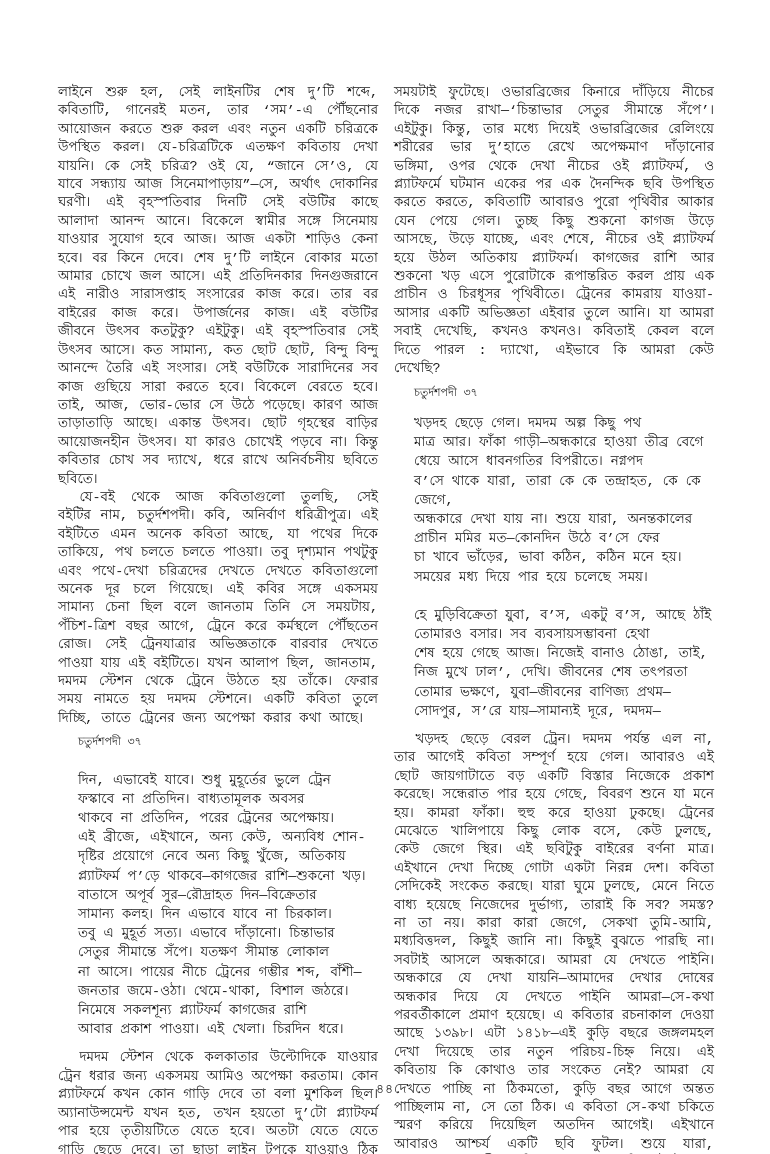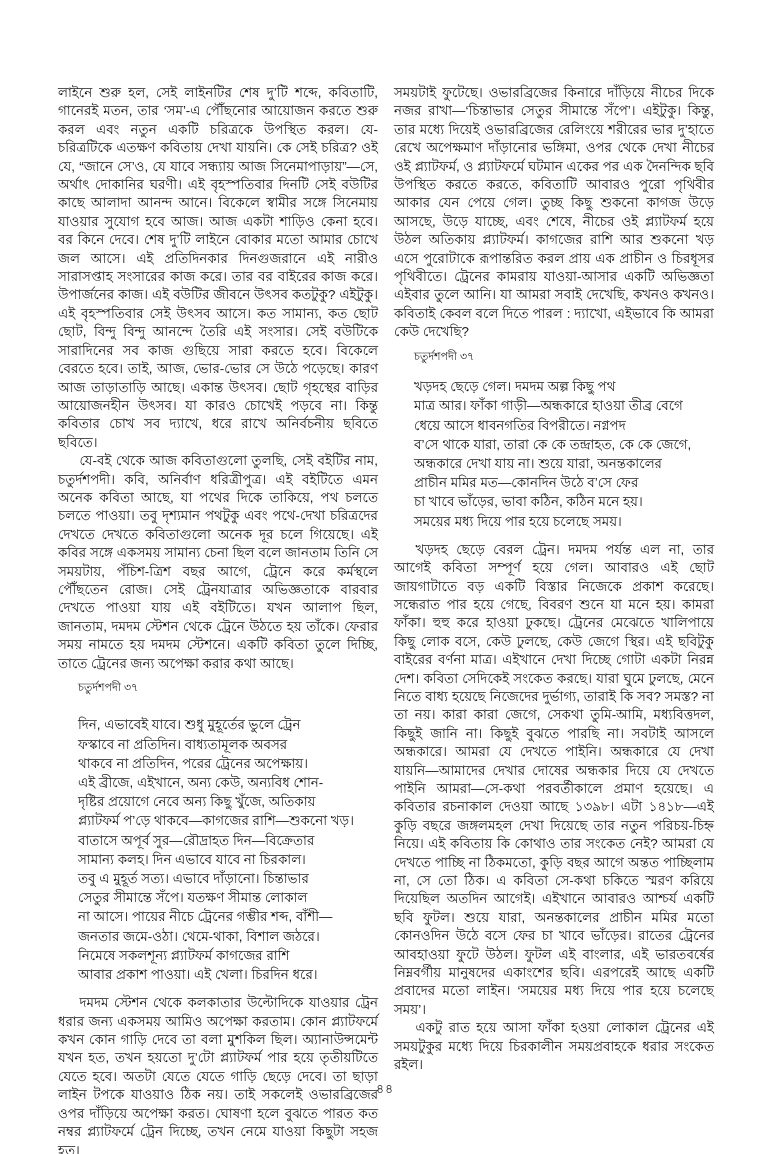--- a/index.html
+++ b/index.html
@@ -8,21 +8,21 @@
     background: #e8e8e6;
   }
   .page {
     position: relative;
     width: 770px;
     height: 1154px;
     margin: 0 auto;
     background: #ffffff;
     box-sizing: border-box;
     padding: 84px 56px 0 58px;
-    font-family: Liberation Sans, sans-serif;
+    font-family: Liberation Mono, monospace;
     color: #161616;
     overflow: hidden;
   }
   .columns {
     display: flex;
     gap: 16px;
     align-items: flex-start;
   }
   .col {
     width: 320px;
@@ -100,20 +100,26 @@
       <h4 class="poem-title">চতুর্দশপদী ৩৭</h4>
       <div class="poem-block">
         <div class="poem">খড়দহ ছেড়ে গেল। দমদম অল্প কিছু পথ
 মাত্র আর। ফাঁকা গাড়ী—অন্ধকারে হাওয়া তীব্র বেগে
 ধেয়ে আসে ধাবনগতির বিপরীতে। নগ্নপদ
 ব’সে থাকে যারা, তারা কে কে তন্দ্রাহত, কে কে জেগে,
 অন্ধকারে দেখা যায় না। শুয়ে যারা, অনন্তকালের
 প্রাচীন মমির মত—কোনদিন উঠে ব’সে ফের
 চা খাবে ভাঁড়ের, ভাবা কঠিন, কঠিন মনে হয়।
 সময়ের মধ্য দিয়ে পার হয়ে চলেছে সময়।</div>
+        <div class="poem stanza-gap">হে মুড়িবিক্রেতা যুবা, ব’স, একটু ব’স, আছে ঠাঁই
+তোমারও বসার। সব ব্যবসায়সম্ভাবনা হেথা
+শেষ হয়ে গেছে আজ। নিজেই বানাও ঠোঙা, তাই,
+নিজ মুখে ঢাল’, দেখি। জীবনের শেষ তৎপরতা
+তোমার ভক্ষণে, যুবা—জীবনের বাণিজ্য প্রথম—
+সোদপুর, স’রে যায়—সামান্যই দূরে, দমদম—</div>
       </div>
       <p class="para indent">খড়দহ ছেড়ে বেরল ট্রেন। দমদম পর্যন্ত এল না, তার আগেই কবিতা সম্পূর্ণ হয়ে গেল। আবারও এই ছোট জায়গাটাতে বড় একটি বিস্তার নিজেকে প্রকাশ করেছে। সন্ধেরাত পার হয়ে গেছে, বিবরণ শুনে যা মনে হয়। কামরা ফাঁকা। হুহু করে হাওয়া ঢুকছে। ট্রেনের মেঝেতে খালিপায়ে কিছু লোক বসে, কেউ ঢুলছে, কেউ জেগে স্থির। এই ছবিটুকু বাইরের বর্ণনা মাত্র। এইখানে দেখা দিচ্ছে গোটা একটা নিরন্ন দেশ। কবিতা সেদিকেই সংকেত করছে। যারা ঘুমে ঢুলছে, মেনে নিতে বাধ্য হয়েছে নিজেদের দুর্ভাগ্য, তারাই কি সব? সমস্ত? না তা নয়। কারা কারা জেগে, সেকথা তুমি-আমি, মধ্যবিত্তদল, কিছুই জানি না। কিছুই বুঝতে পারছি না। সবটাই আসলে অন্ধকারে। আমরা যে দেখতে পাইনি। অন্ধকারে যে দেখা যায়নি—আমাদের দেখার দোষের অন্ধকার দিয়ে যে দেখতে পাইনি আমরা—সে-কথা পরবর্তীকালে প্রমাণ হয়েছে। এ কবিতার রচনাকাল দেওয়া আছে ১৩৯৮। এটা ১৪১৮—এই কুড়ি বছরে জঙ্গলমহল দেখা দিয়েছে তার নতুন পরিচয়-চিহ্ন নিয়ে। এই কবিতায় কি কোথাও তার সংকেত নেই? আমরা যে দেখতে পাচ্ছি না ঠিকমতো, কুড়ি বছর আগে অন্তত পাচ্ছিলাম না, সে তো ঠিক। এ কবিতা সে-কথা চকিতে স্মরণ করিয়ে দিয়েছিল অতদিন আগেই। এইখানে আবারও আশ্চর্য একটি ছবি ফুটল। শুয়ে যারা, অনন্তকালের প্রাচীন মমির মতো কোনওদিন উঠে বসে ফের চা খাবে ভাঁড়ের। রাতের ট্রেনের আবহাওয়া ফুটে উঠল। ফুটল এই বাংলার, এই ভারতবর্ষের নিম্নবর্গীয় মানুষদের একাংশের ছবি। এরপরেই আছে একটি প্রবাদের মতো লাইন। ‘সময়ের মধ্য দিয়ে পার হয়ে চলেছে সময়’।</p>
       <p class="para indent">একটু রাত হয়ে আসা ফাঁকা হওয়া লোকাল ট্রেনের এই সময়টুকুর মধ্যে দিয়ে চিরকালীন সময়প্রবাহকে ধরার সংকেত রইল।</p>
     </div>
 
   </div>
 
   <div class="page-number">৪৪</div>
 </div>
 

